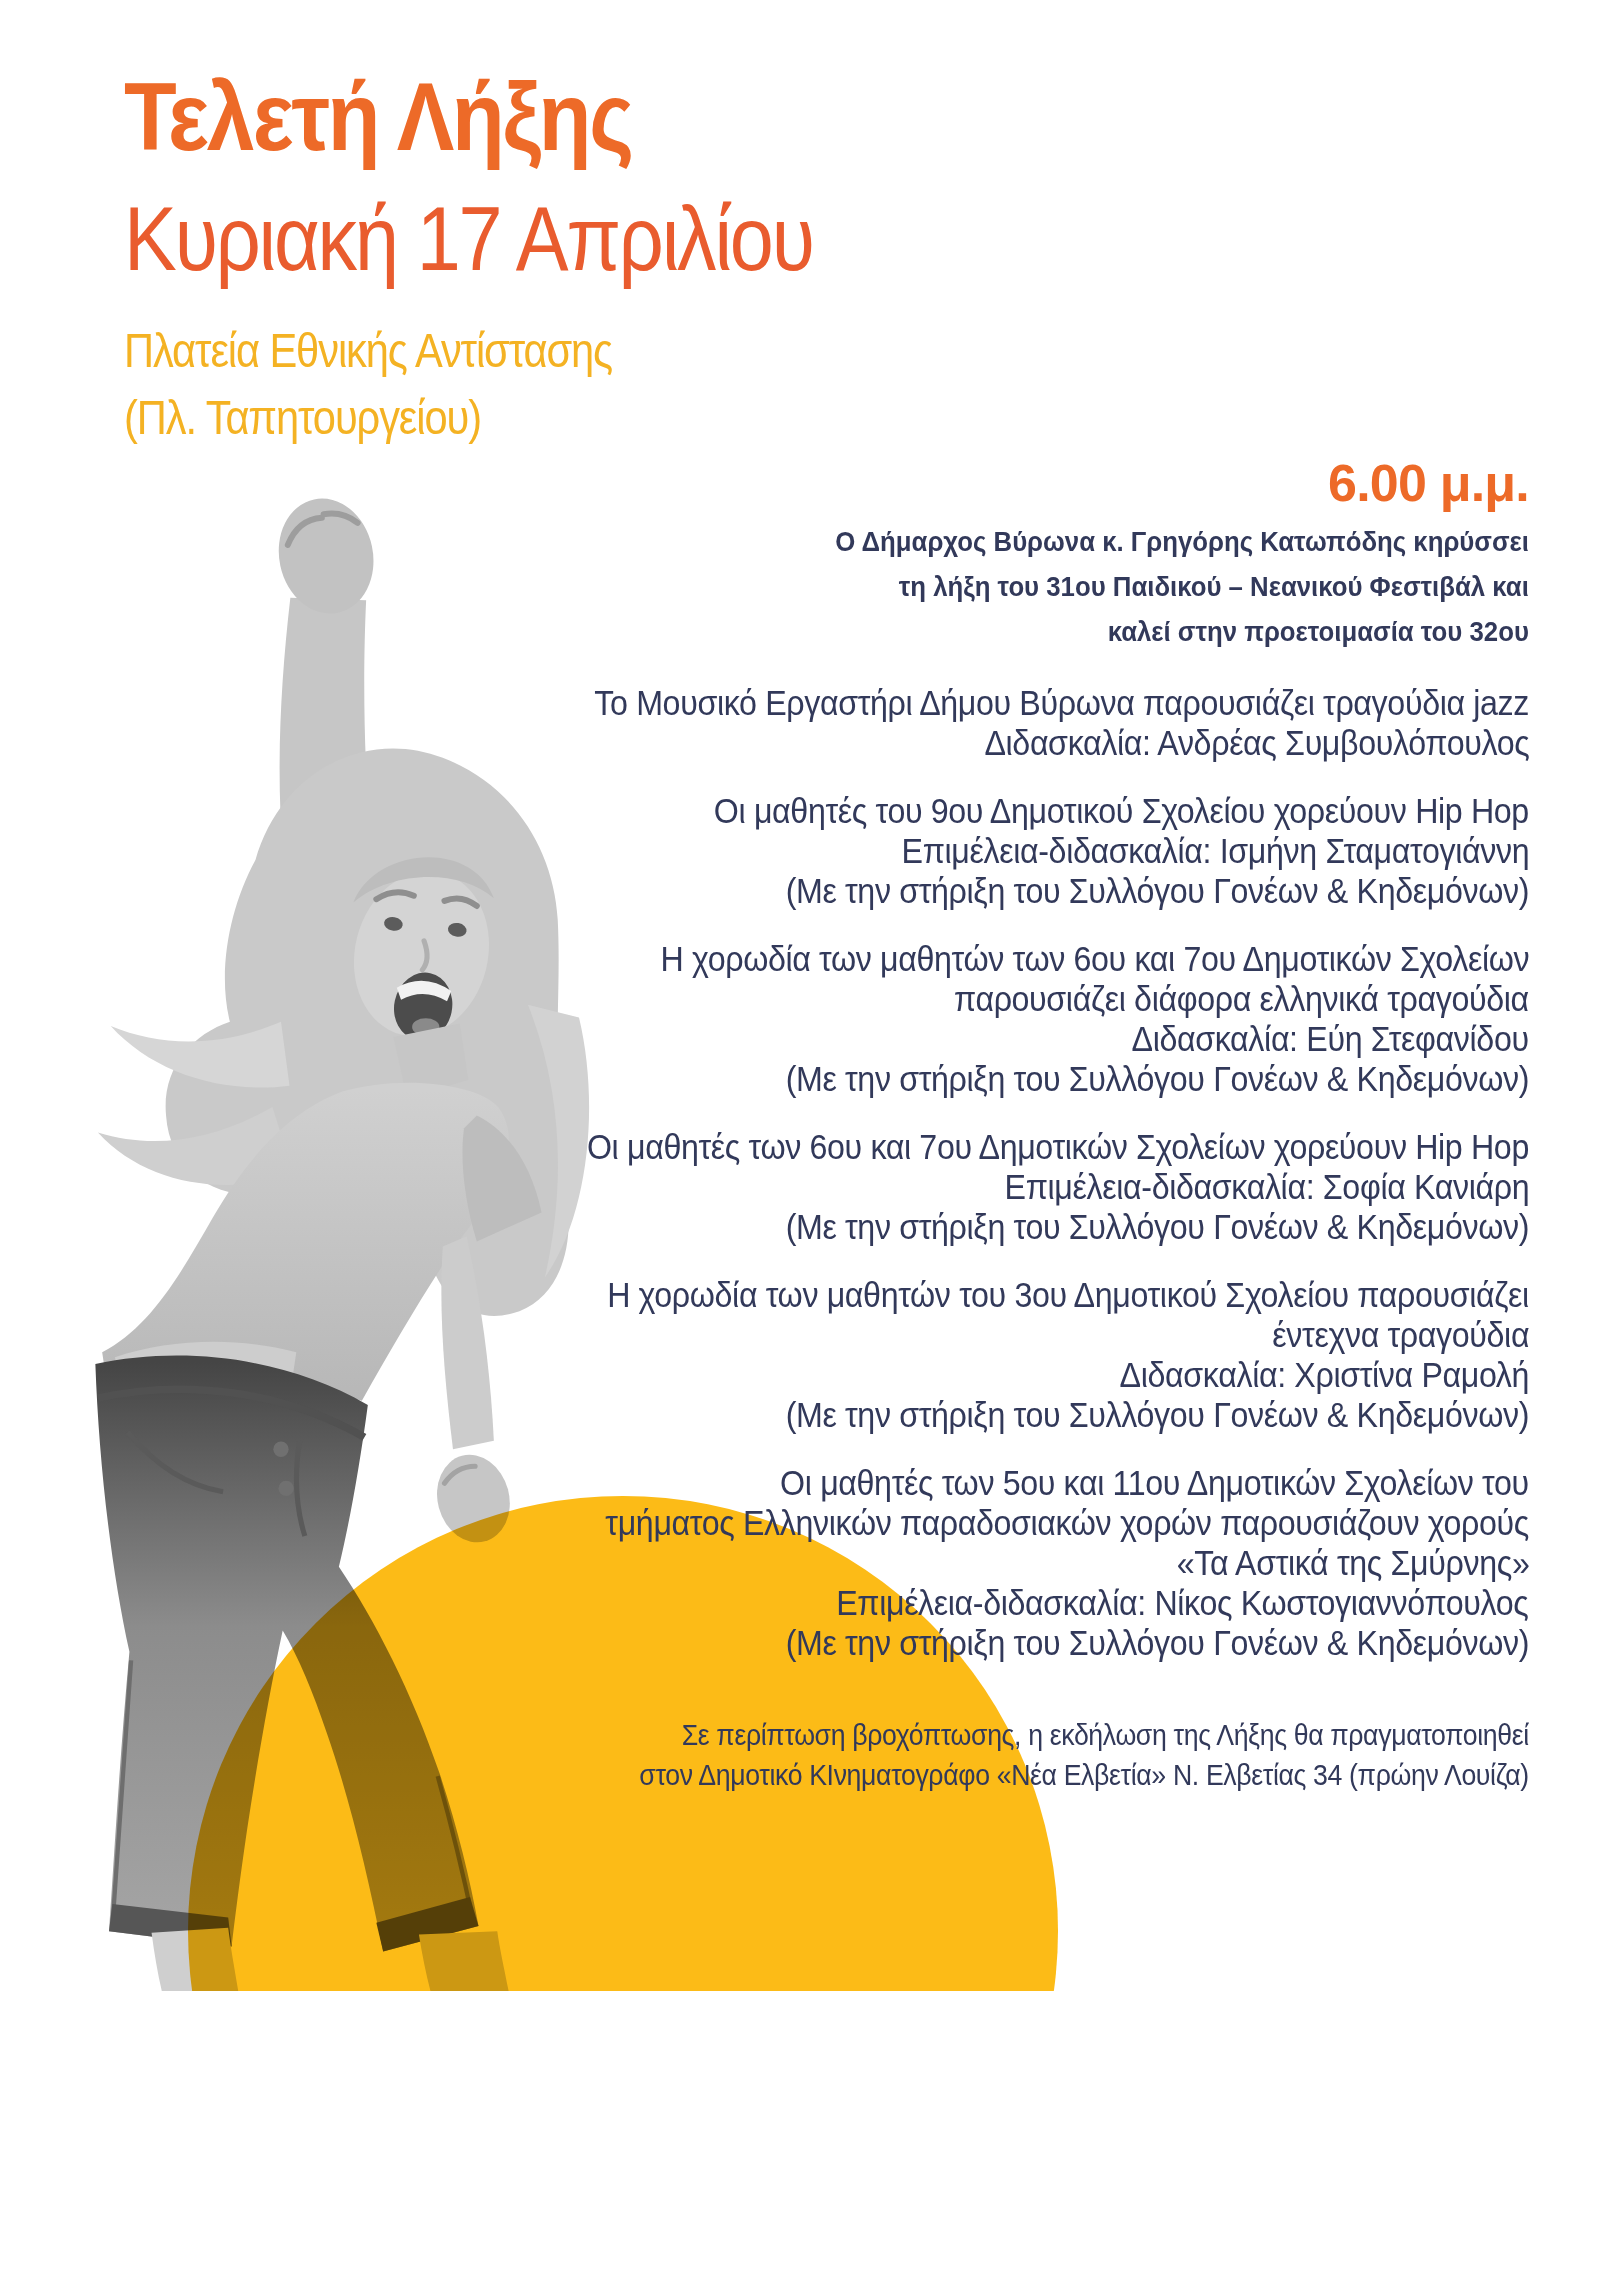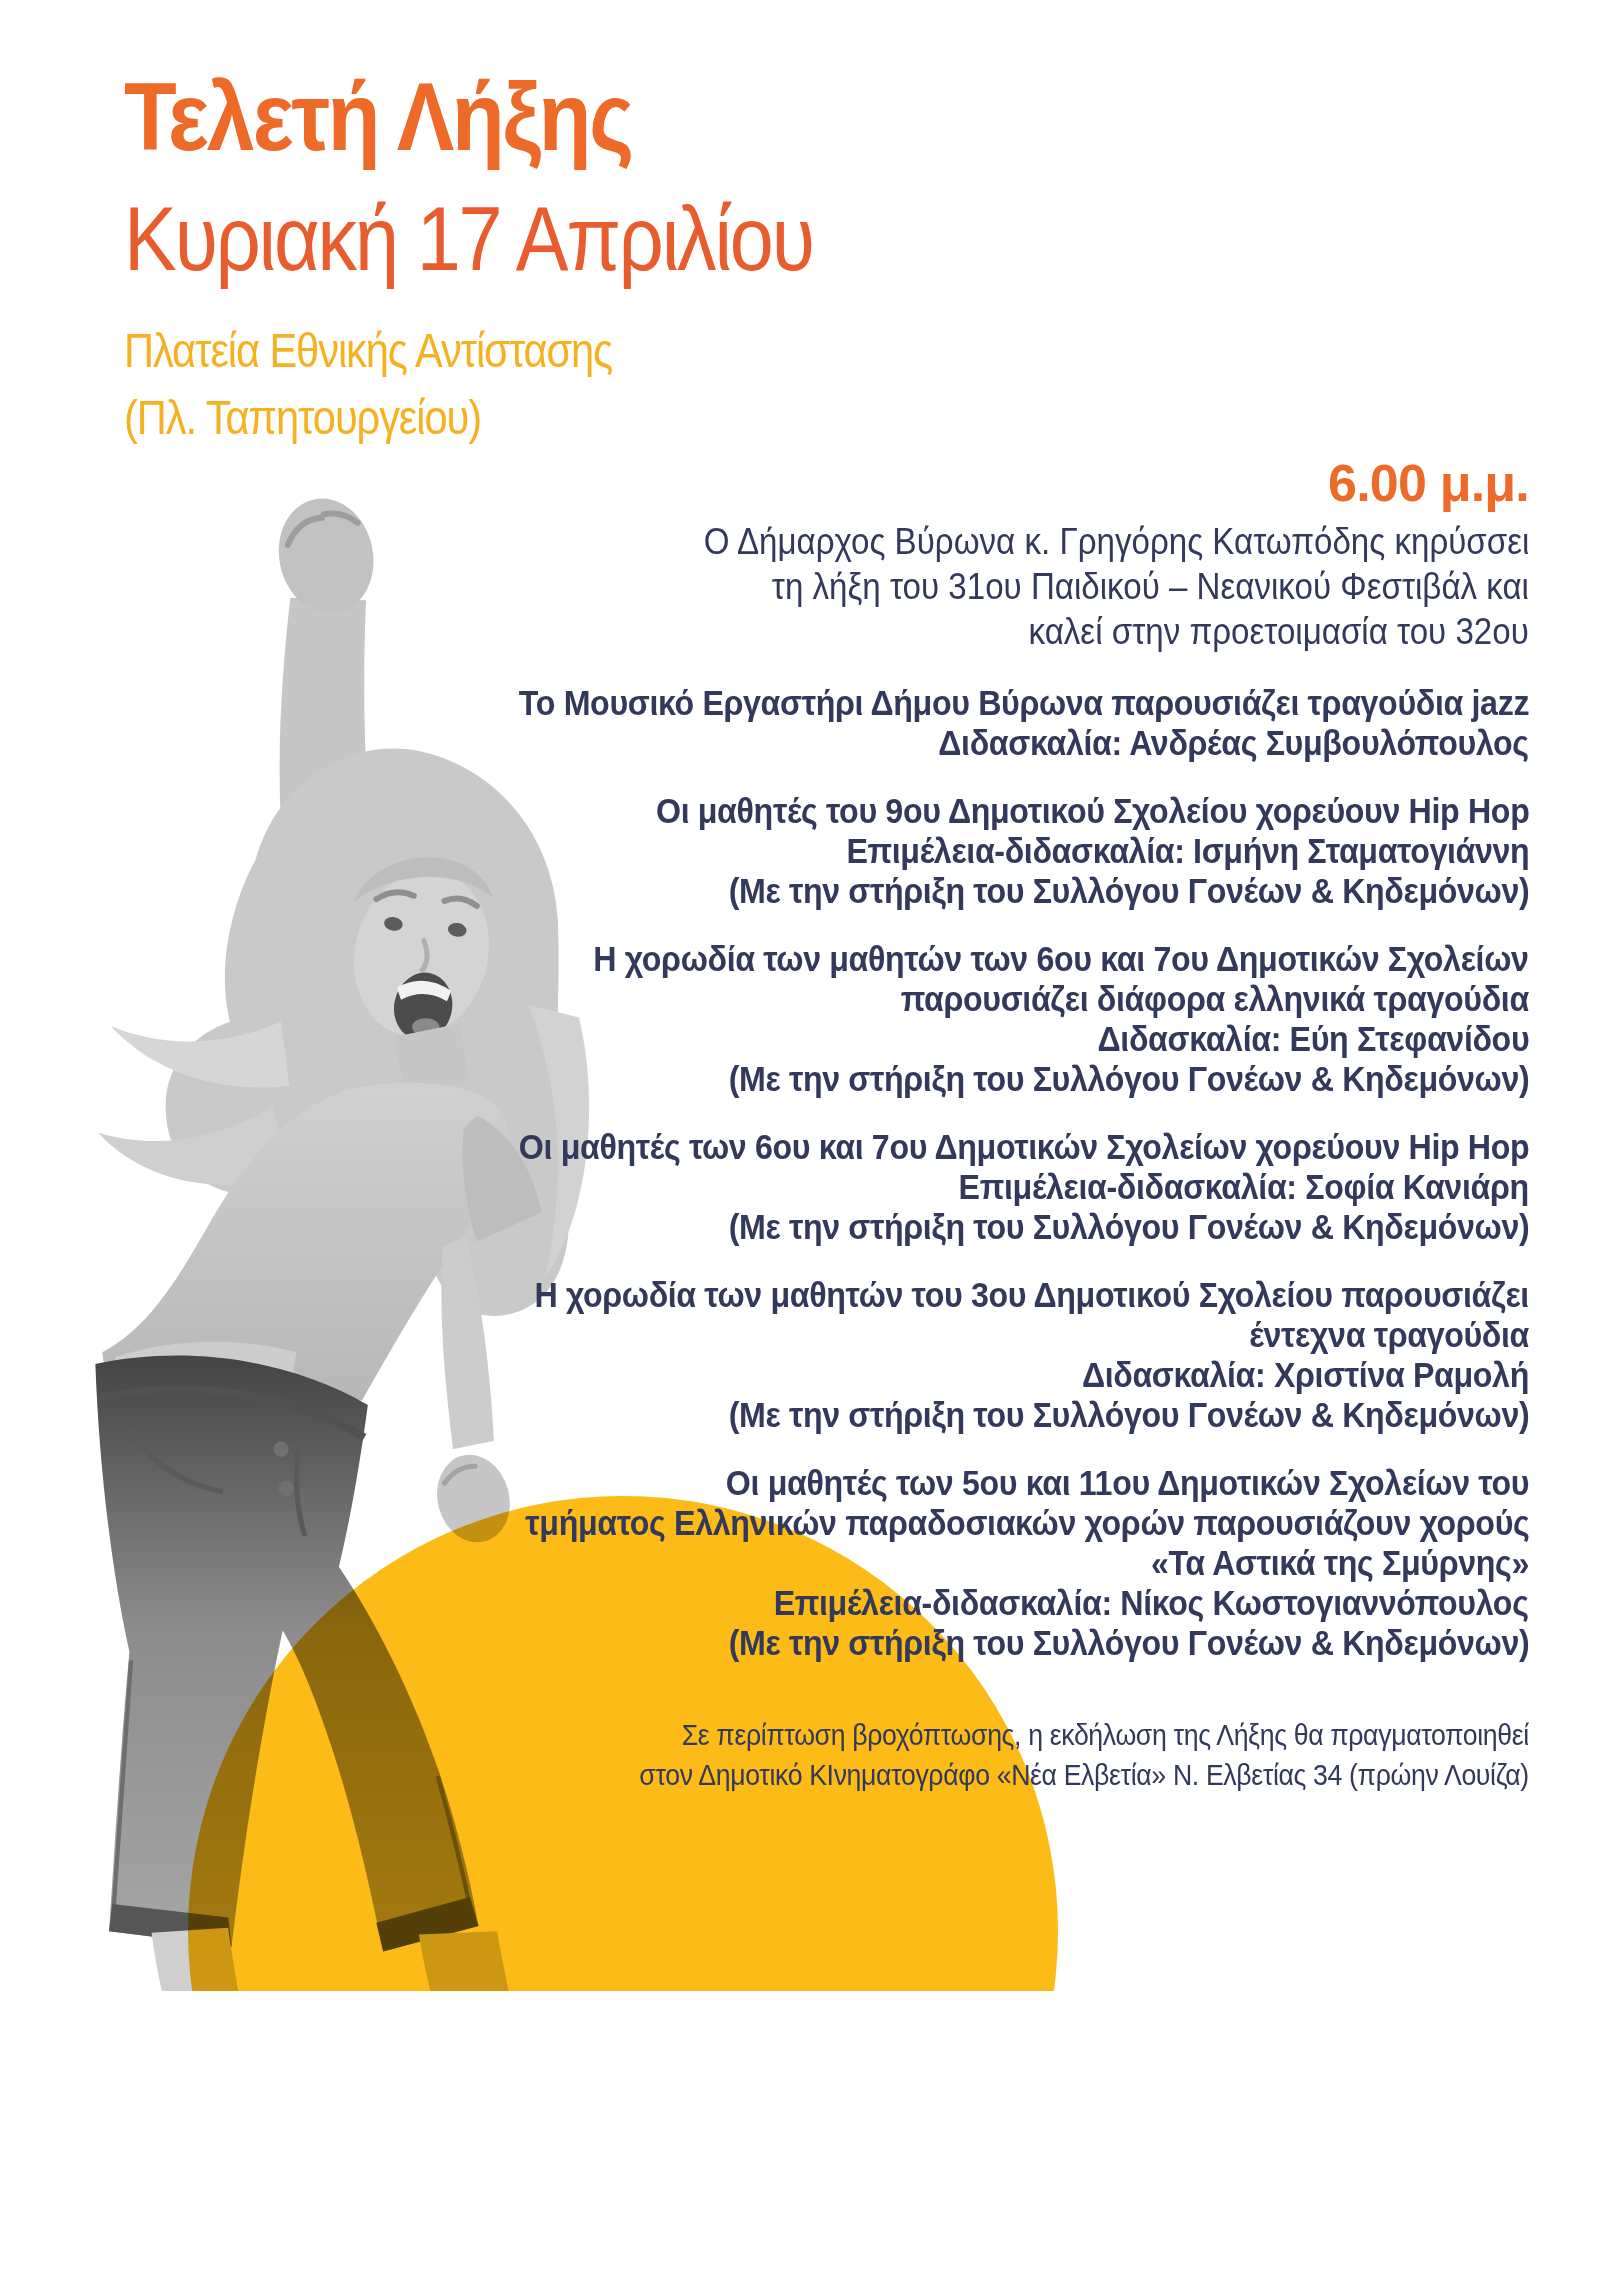--- a/index.html
+++ b/index.html
@@ -71,32 +71,32 @@
   .event-time {
     font-size: 52px;
     line-height: 1.1;
     font-weight: 700;
     letter-spacing: -0.8px;
     color: var(--title-orange);
     margin-bottom: 6.8px;
     white-space: nowrap;
   }
   .intro {
-    font-size: 36px;
+    font-size: 28px;
     line-height: 45px;
-    font-weight: 400;
+    font-weight: 700;
     margin-bottom: 29px;
     display: flex;
     flex-direction: column;
     align-items: flex-end;
   }
   .prog-section {
     font-size: 35px;
     line-height: 40px;
-    font-weight: 700;
+    font-weight: 400;
     letter-spacing: -0.4px;
     margin-bottom: 28px;
     display: flex;
     flex-direction: column;
     align-items: flex-end;
   }
   .program-list { display: flex; flex-direction: column; align-items: flex-end; }
   .rain-notice {
     margin-top: 24px;
     font-size: 29px;

